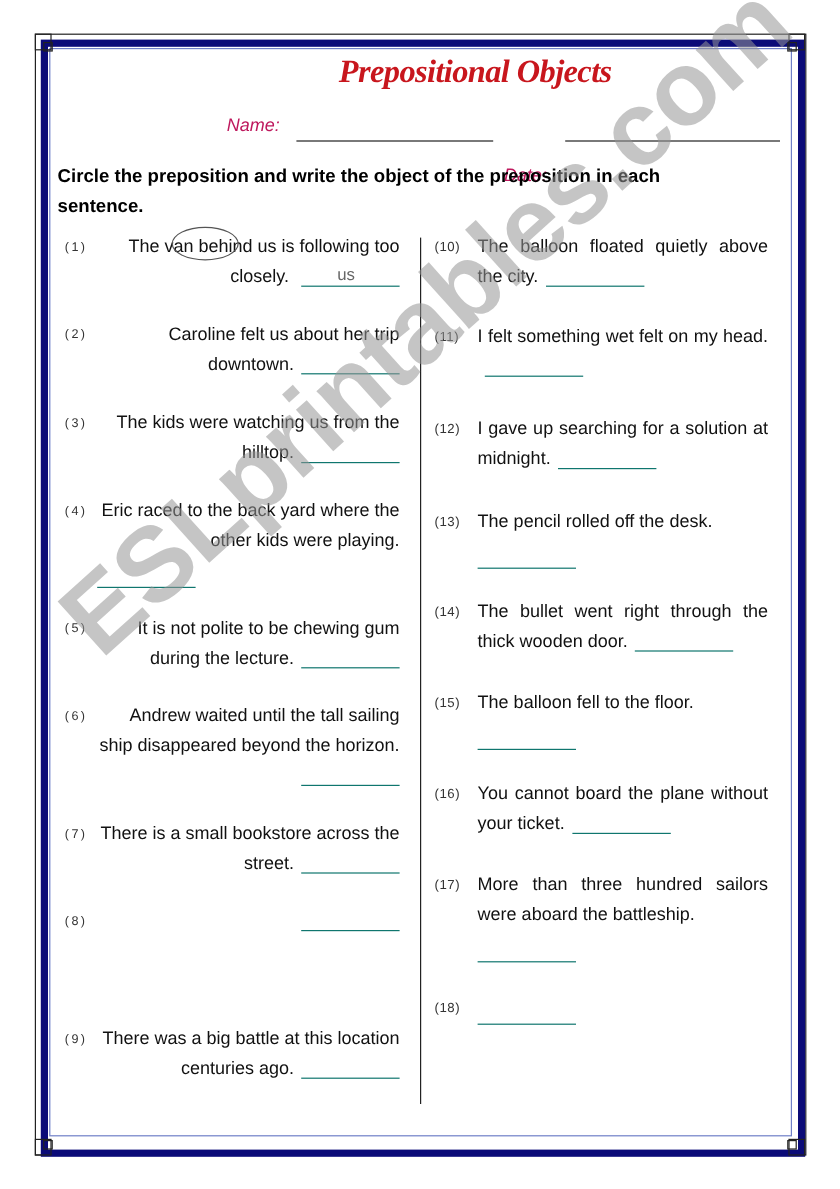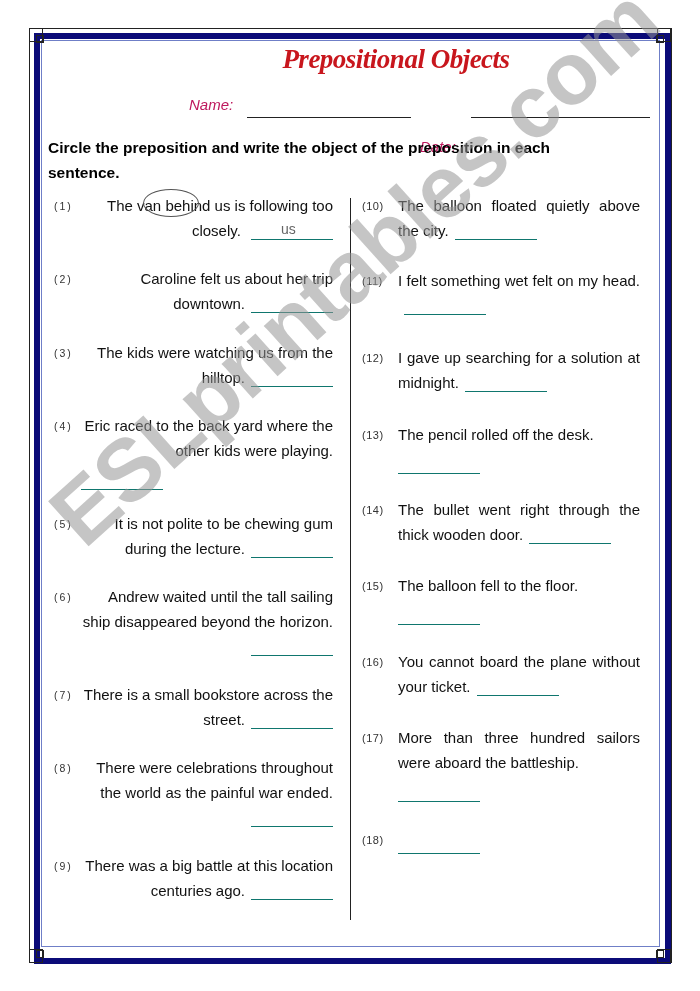--- a/index.html
+++ b/index.html
@@ -111,21 +111,21 @@
   <div class="text"><span>Andrew waited until the tall sailing ship disappeared beyond the horizon.</span><span class="blank"></span></div>
 </div>
 
 <div class="q" style="left:54px; top:682px;">
   <span class="num">(7)</span>
   <div class="text"><span>There is a small bookstore across the street.</span><span class="blank"></span></div>
 </div>
 
 <div class="q" style="left:54px; top:755px;">
   <span class="num">(8)</span>
-  <div class="text"><span>There were celebrations throughout the world as the painful war ended.</span><span class="blank"></span></div>
+  <div class="text"><span class="blank"></span></div>
 </div>
 
 <div class="q" style="left:54px; top:853px;">
   <span class="num">(9)</span>
   <div class="text"><span>There was a big battle at this location centuries ago.</span><span class="blank"></span></div>
 </div>
 
 <div class="q right" style="left:362px; top:193px;">
   <span class="num">(10)</span>
   <div class="text"><span>The balloon floated quietly above the city.</span><span class="blank"></span></div>

